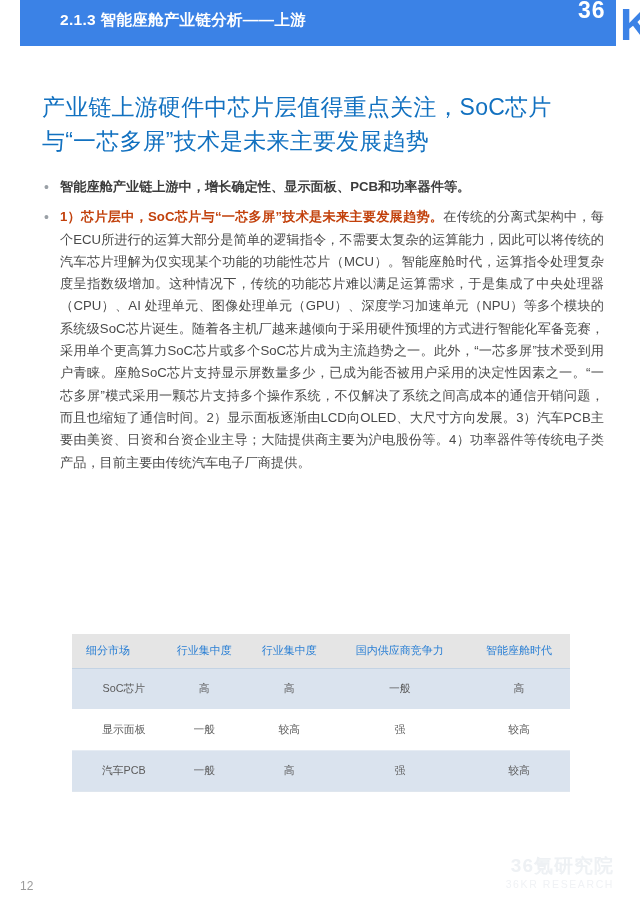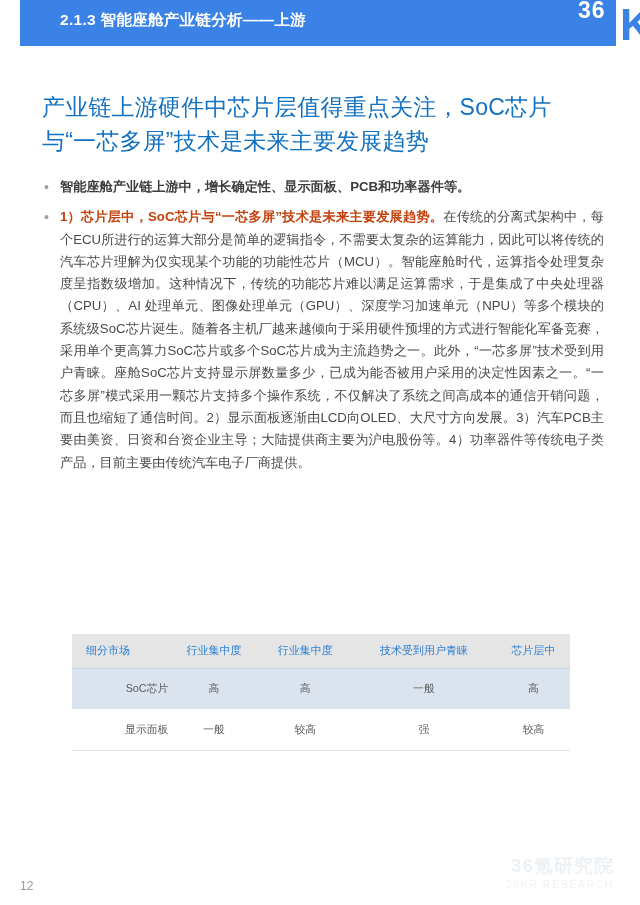--- a/index.html
+++ b/index.html
@@ -117,21 +117,21 @@
     text-align: left;
     padding-left: 14px;
   }
   .data-table tbody td {
     color: #5b5b5b;
     padding: 13px 0 13px 0;
     text-align: center;
     border-bottom: 1px solid #ffffff;
   }
   .data-table tbody td:first-child {
-    text-align: right;
+    text-align: center;
     padding-left: 14px;
   }
   .data-table tbody tr.band-shade td {
     background: #dae3ee;
   }
   .data-table tbody tr.band-plain td {
     background: #ffffff;
     border-bottom: 1px solid #e6ecf3;
     margin-top: 46px;
   }
@@ -211,39 +211,46 @@
   </div>
 
 </div>
 
 <table class="data-table">
   <thead>
     <tr>
       <th>细分市场</th>
       <th>行业集中度</th>
       <th>行业集中度</th>
-      <th>技术受到用户青睐</th>
-      <th>芯片层中</th>
+      <th>国内供应商竞争力</th>
+      <th>智能座舱时代</th>
     </tr>
   </thead>
   <tbody>
     <tr class="band-shade">
       <td>SoC芯片</td>
       <td>高</td>
       <td>高</td>
       <td>一般</td>
       <td>高</td>
     </tr>
     <tr class="band-plain">
       <td>显示面板</td>
       <td>一般</td>
       <td>较高</td>
       <td>强</td>
       <td>较高</td>
     </tr>
+    <tr class="band-shade">
+      <td>汽车PCB</td>
+      <td>一般</td>
+      <td>高</td>
+      <td>强</td>
+      <td>较高</td>
+    </tr>
   </tbody>
 </table>
 
 <div class="caption-block">
 </div>
 
 <div class="page-number">12</div>
 
 <div class="footer-watermark">
   <span class="wm-cn">36氪研究院</span>

